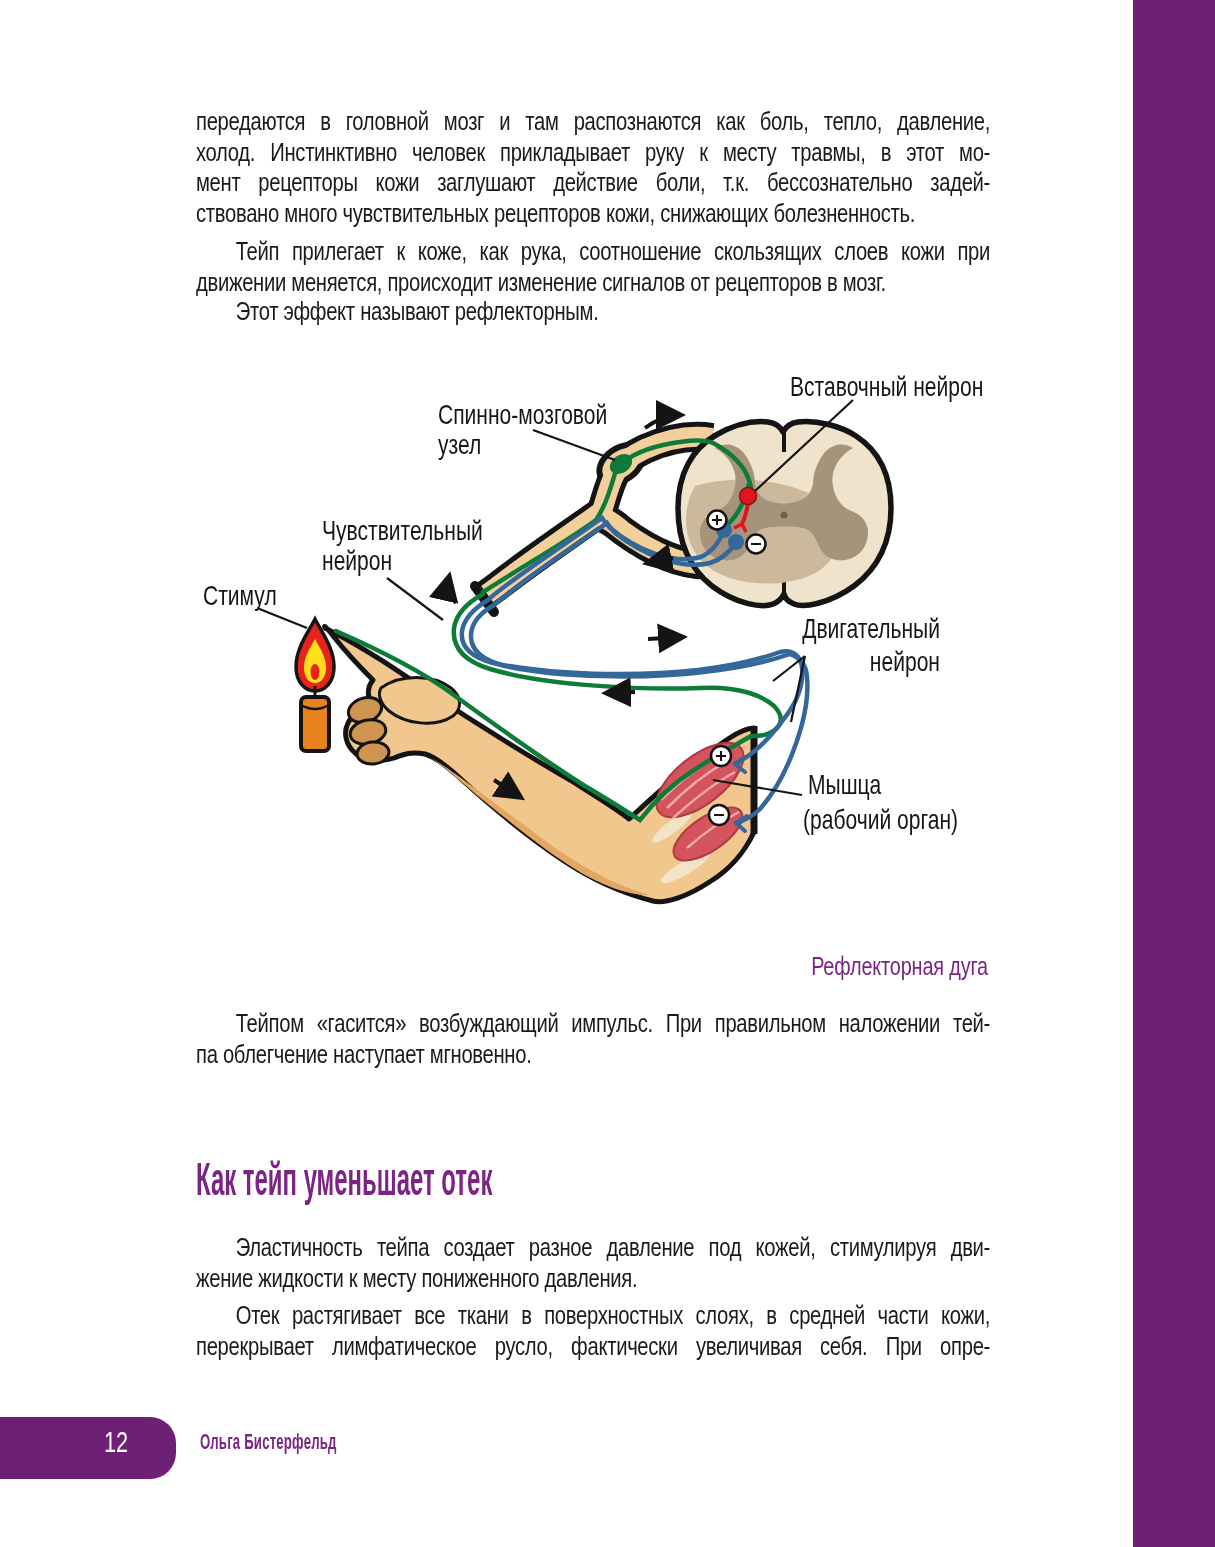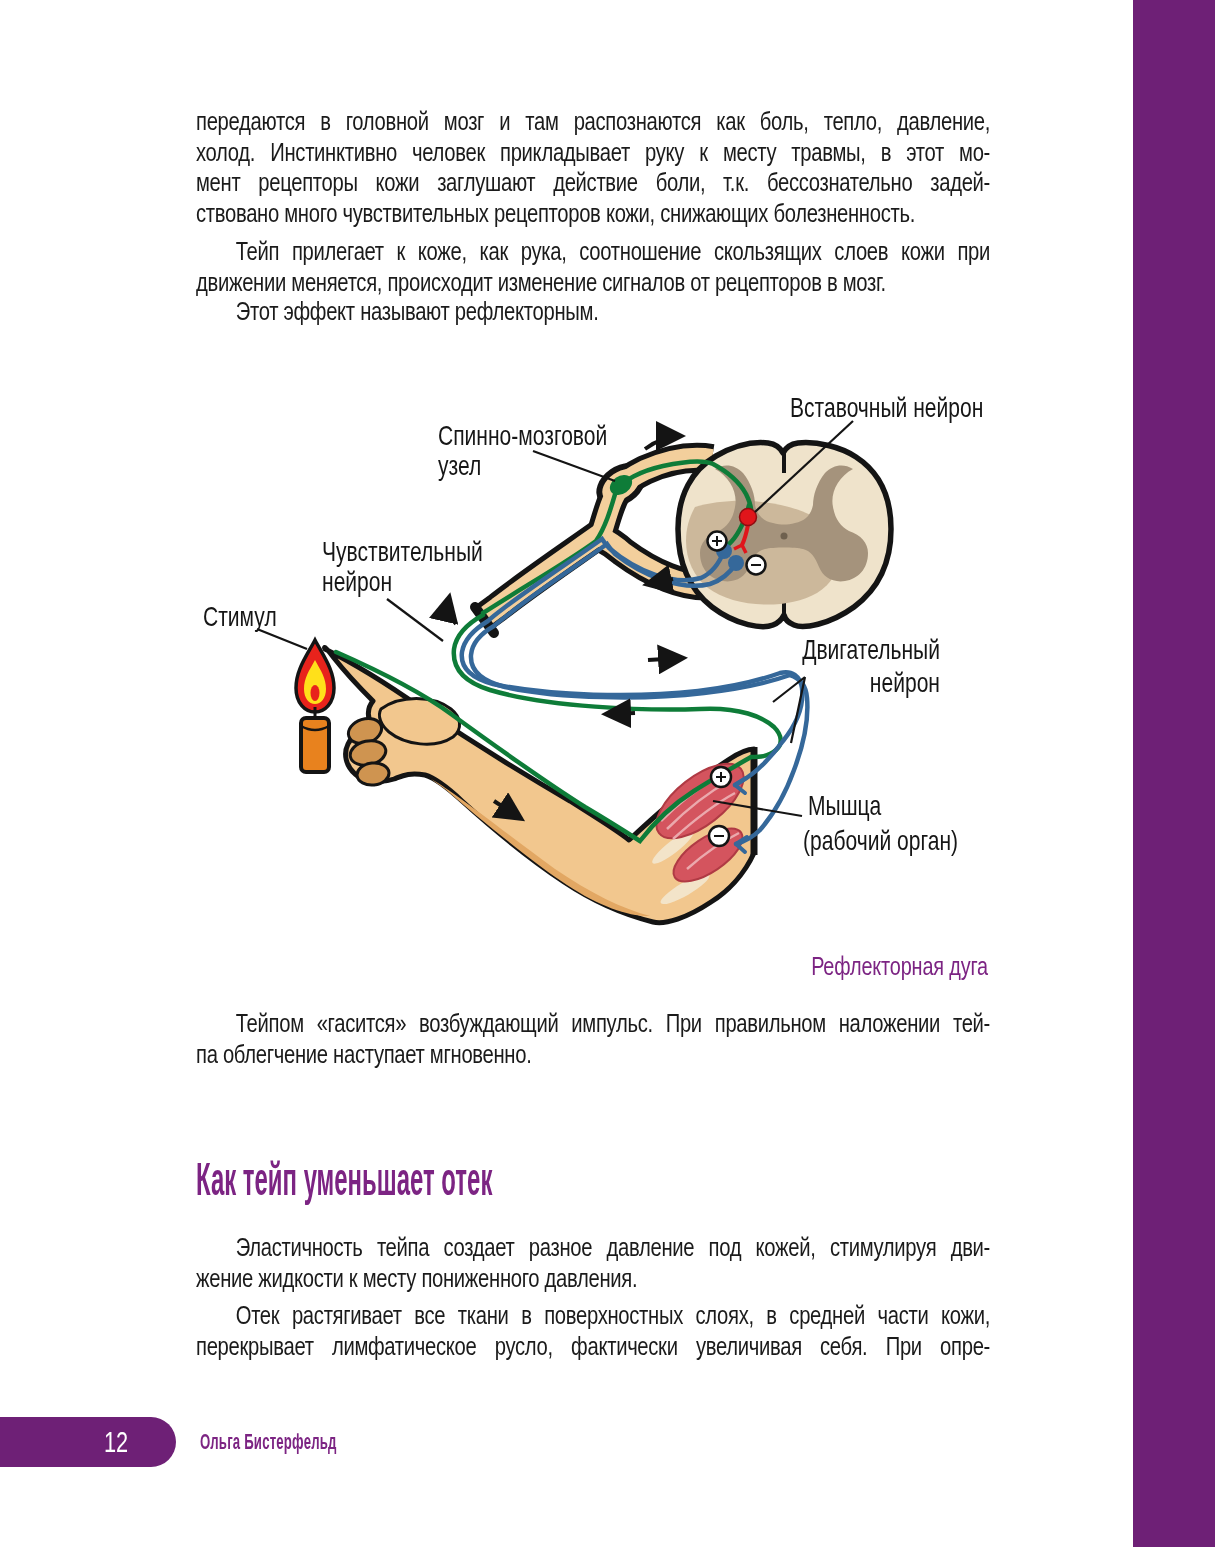--- a/index.html
+++ b/index.html
@@ -22,22 +22,22 @@
     position:absolute;left:0;top:953px;width:1294px;
     transform:scaleX(0.7635);transform-origin:0 0;
     font-size:26px;line-height:26px;letter-spacing:-0.2px;
     color:#7c2483;text-align:right;
   }
   .heading{
     position:absolute;left:196px;top:1156px;margin:0;
     transform:scaleX(0.52);transform-origin:0 0;
     font-size:46px;line-height:46px;font-weight:bold;color:#7c2483;white-space:nowrap;
   }
-  .diagram{position:absolute;left:195px;top:377px;width:810px;height:570px;}
-  .page-tab{position:absolute;left:0;top:1417px;width:176px;height:50px;background:#6e2076;border-radius:0 26px 26px 0;}
+  .diagram{position:absolute;left:195px;top:356px;width:810px;height:570px;}
+  .page-tab{position:absolute;left:0;top:1417px;width:176px;height:62px;background:#6e2076;border-radius:0 26px 26px 0;}
   .page-num{
     position:absolute;left:104px;top:10px;color:#ffffff;font-size:29px;line-height:30px;
     transform:scaleX(0.75);transform-origin:0 0;
   }
   .author{
     position:absolute;left:200px;top:1430px;color:#7c2483;font-size:22px;line-height:24px;font-weight:bold;
     transform:scaleX(0.6);transform-origin:0 0;white-space:nowrap;letter-spacing:0.3px;
   }
   svg text{font-family:"Liberation Sans",sans-serif;}
 </style>

